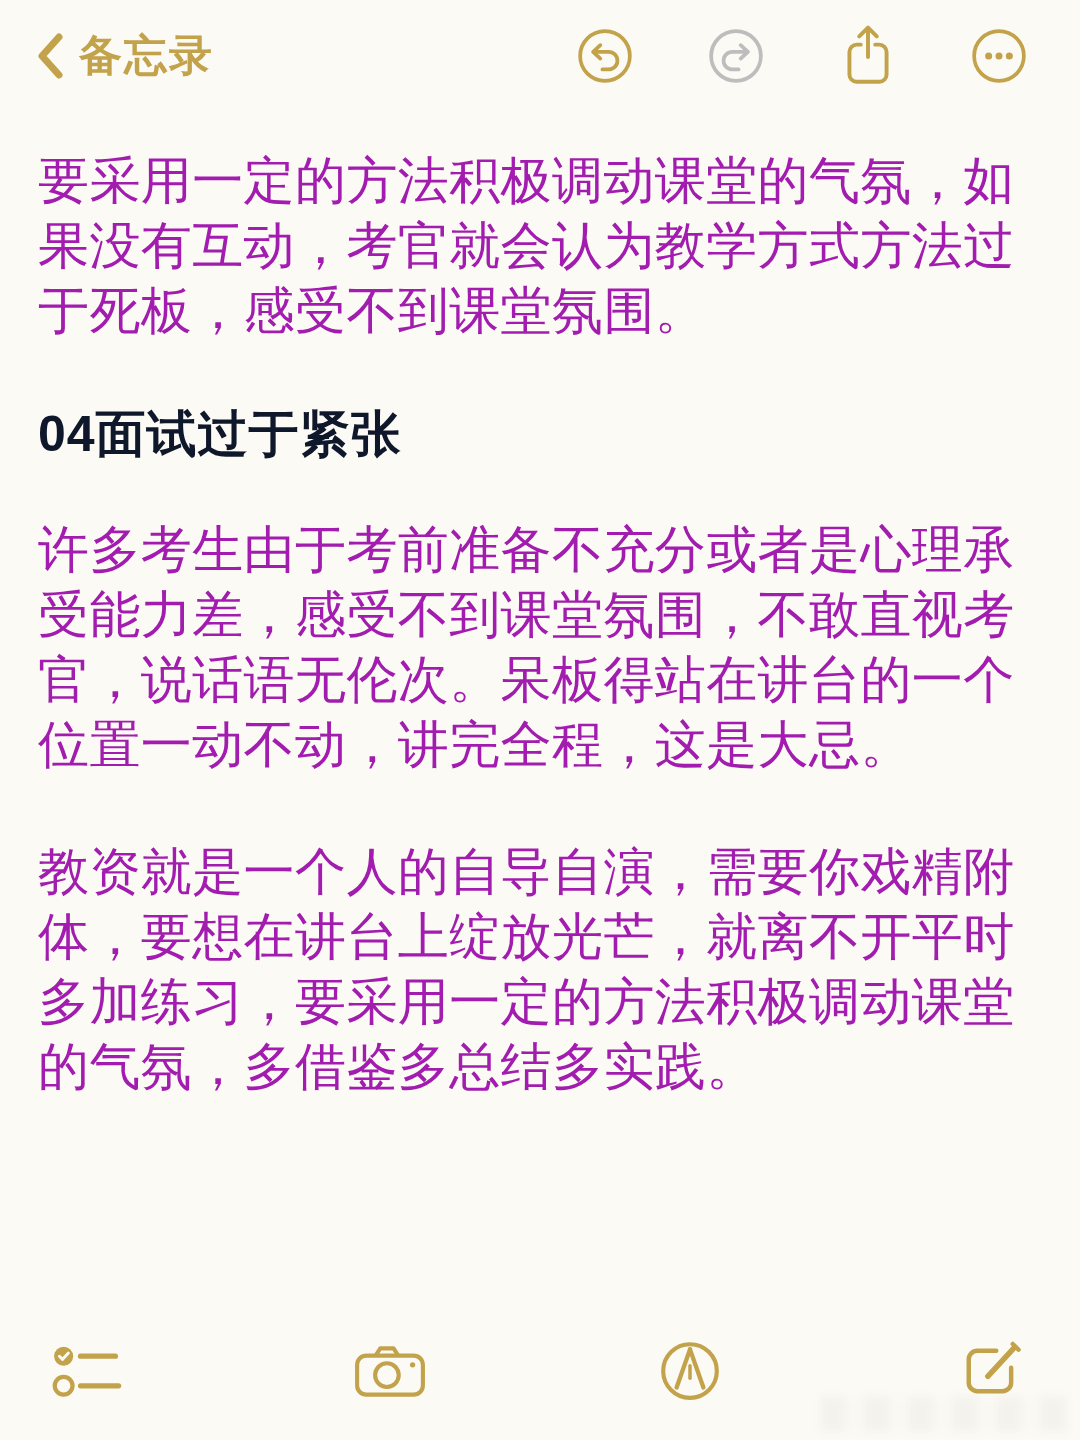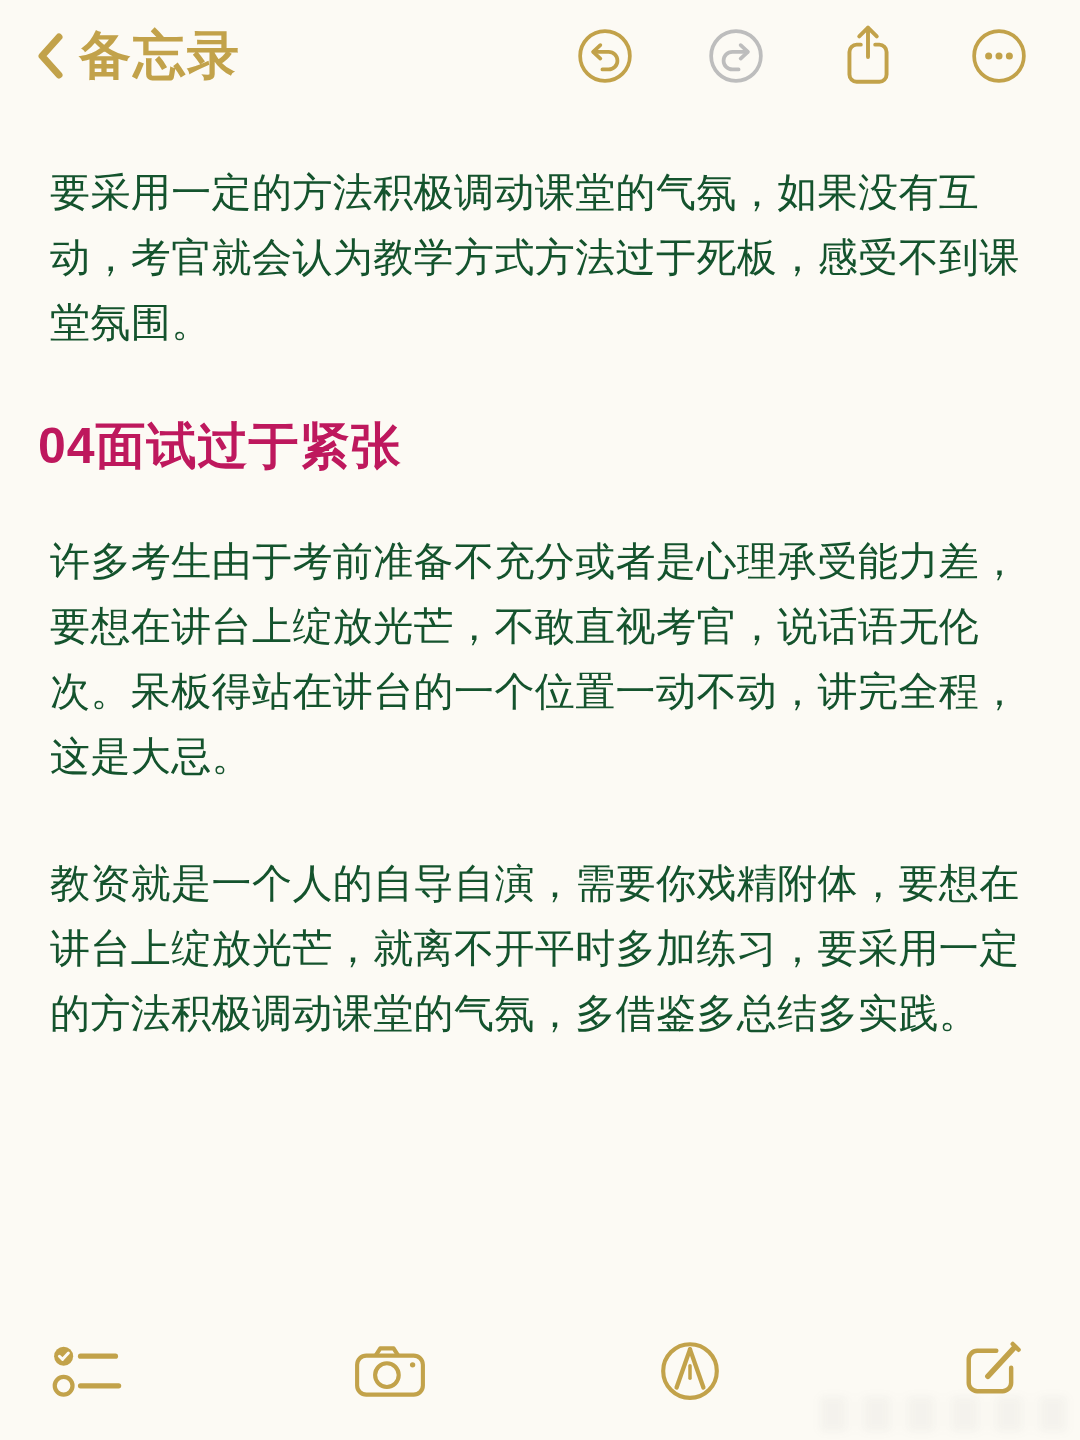--- a/index.html
+++ b/index.html
@@ -21,55 +21,55 @@
     height:112px;
     padding:0 30px 0 35px;
     box-sizing:border-box;
   }
   .back-button{
     display:flex;align-items:center;gap:14px;
     color:#c2a24a;
     cursor:pointer;
   }
   .back-button .back-label{
-    font-size:52px;font-weight:700;letter-spacing:2px;
+    font-size:43px;font-weight:700;letter-spacing:2px;
   }
   .top-actions{
     margin-left:auto;
     display:flex;align-items:center;justify-content:space-between;
     width:452px;
     margin-right:22px;
   }
   .icon-btn{
     width:58px;height:64px;
     display:flex;align-items:center;justify-content:center;
     cursor:pointer;
     background:none;border:none;padding:0;
   }
 
   
   .note-body{
     padding:36px 38px 0 38px;
     box-sizing:border-box;
   }
   .note-body p{
-    margin:12px;
-    font-size:40px;
+    margin:0;
+    font-size:51px;
     line-height:65px;
-    color:#14532d;
+    color:#a21caf;
     letter-spacing:0.4px;
     overflow-wrap:break-word;
   }
   .note-body p.para-2{margin-top:12px;}
   .note-body h2{
     margin:58px 0 0 0;
     font-size:50px;
     line-height:66px;
     font-weight:800;
-    color:#be185d;
+    color:#0f172a;
     letter-spacing:1px;
   }
   .note-body p.para-3{margin-top:50px;}
   .note-body p.para-4{margin-top:62px;}
 
   
   .bottom-toolbar{
     position:absolute;left:0;right:0;bottom:0;
     height:128px;
     display:flex;align-items:center;justify-content:space-between;
@@ -160,21 +160,21 @@
           </svg>
         </span>
       </button>
 
     </div>
   </div>
 
   <div class="note-body">
     <p class="para-1">要采用一定的方法积极调动课堂的气氛，如果没有互动，考官就会认为教学方式方法过于死板，感受不到课堂氛围。</p>
     <h2>04面试过于紧张</h2>
-    <p class="para-3">许多考生由于考前准备不充分或者是心理承受能力差，要想在讲台上绽放光芒，不敢直视考官，说话语无伦次。呆板得站在讲台的一个位置一动不动，讲完全程，这是大忌。</p>
+    <p class="para-3">许多考生由于考前准备不充分或者是心理承受能力差，感受不到课堂氛围，不敢直视考官，说话语无伦次。呆板得站在讲台的一个位置一动不动，讲完全程，这是大忌。</p>
     <p class="para-4">教资就是一个人的自导自演，需要你戏精附体，要想在讲台上绽放光芒，就离不开平时多加练习，要采用一定的方法积极调动课堂的气氛，多借鉴多总结多实践。</p>
   </div>
 
   <div class="bottom-toolbar">
 
     <button class="tool-btn">
       <span>
         <svg width="74" height="62" viewBox="0 0 70 58">
           <circle cx="11" cy="15" r="9" fill="#c2a24a"></circle>
           <path d="M7 15 l3 3 5.5-6" fill="none" stroke="#fcfaf4" stroke-width="2.8" stroke-linecap="round" stroke-linejoin="round"></path>

